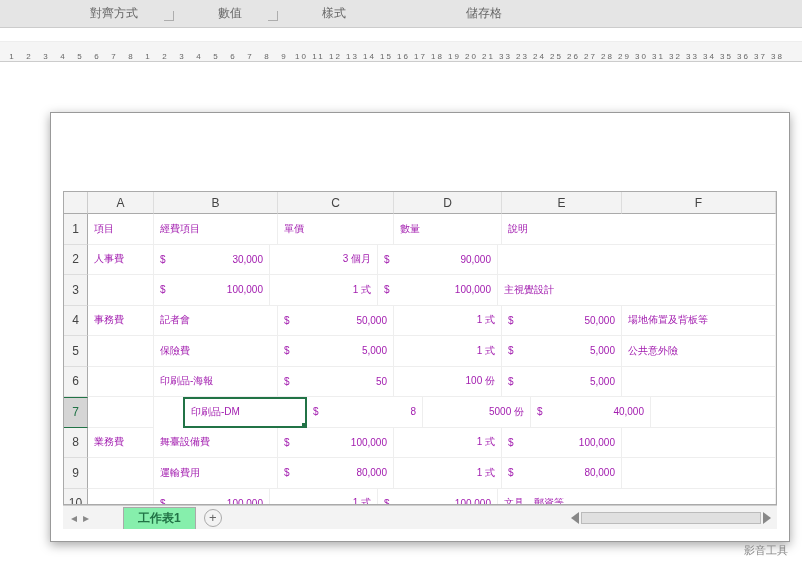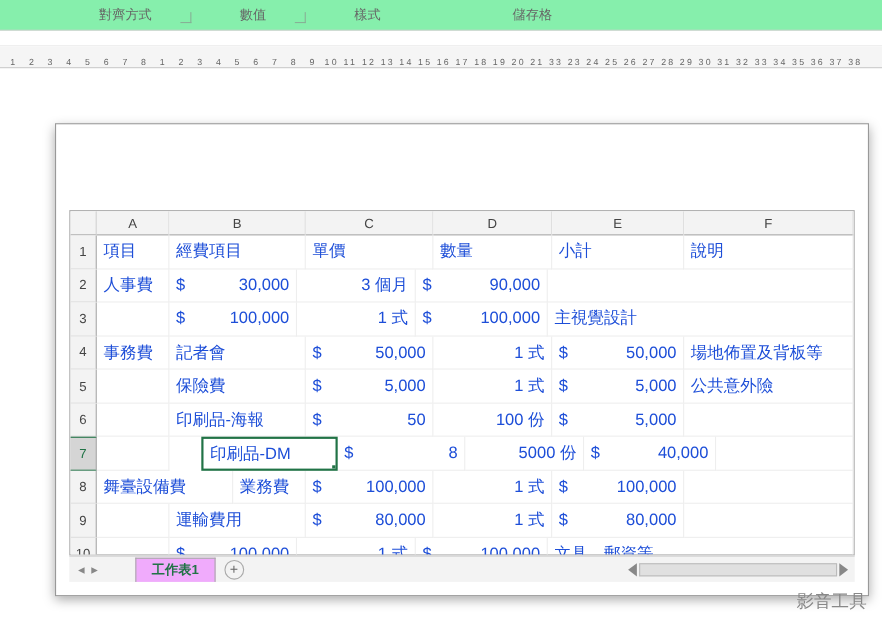--- a/index.html
+++ b/index.html
@@ -1,59 +1,59 @@
 <!DOCTYPE html>
 <html><head>
   <meta charset="utf-8">
   <style>
     * { box-sizing:border-box; margin:0; padding:0; font-family:"Microsoft JhengHei","PingFang TC",Arial,sans-serif; }
     body { background:#fff; width:802px; height:568px; overflow:hidden; position:relative; }
 
     .shadowbox { position:absolute; left:50px; top:112px; width:740px; height:430px; border:1px solid #999; box-shadow:0 3px 10px rgba(0,0,0,.35); background:#fff; }
 
     
-    .ribbon { display:flex; align-items:center; height:28px; border-bottom:1px solid #ccc; font-size:12px; color:#666; background:#86efac; }
+    .ribbon { display:flex; align-items:center; height:28px; border-bottom:1px solid #ccc; font-size:12px; color:#666; background:#e5e5e5; }
     .ribbon .grp { flex:0 0 auto; padding:0 40px; position:relative; }
     .ribbon .dl { position:absolute; right:4px; top:6px; width:10px; height:10px; border-right:1px solid #888; border-bottom:1px solid #888; opacity:.6; }
     .ribbon .grp:first-child{padding-left:90px;}
 
     
     .ruler { height:20px; background:#f5f5f5; border-bottom:1px solid #ccc; font-size:8px; color:#666; display:flex; align-items:flex-end; padding:0 4px; overflow:hidden; white-space:nowrap; letter-spacing:2px;}
     .ruler .seg{display:inline-block; width:17px; text-align:center;}
 
     
     .sheet { position:absolute; left:12px; right:12px; top:78px; bottom:36px; border:1px solid #aaa; background:#fff; overflow:hidden;}
     .corner{position:absolute;left:0;top:0;width:24px;height:22px;background:#f3f3f3;border-right:1px solid #ccc;border-bottom:1px solid #aaa;}
     .ch{position:absolute;left:24px;right:0;top:0;height:22px;display:flex;}
     .ch div{border-right:1px solid #ddd;border-bottom:1px solid #aaa;background:#f3f3f3;font-size:12px;color:#444;display:flex;align-items:center;justify-content:center;}
     .rh{position:absolute;left:0;top:22px;bottom:0;width:24px;}
     .rh div{height:30.5px;border-bottom:1px solid #ddd;border-right:1px solid #aaa;background:#f3f3f3;font-size:12px;color:#444;display:flex;align-items:center;justify-content:center;}
     .rh div.sel{background:#d5d5d5;border-top:1px solid #217346;border-bottom:1px solid #217346;color:#217346;font-weight:500;}
 
     .grid{position:absolute;left:24px;top:22px;right:0;bottom:0;}
     .row{display:flex;height:30.5px;}
-    .cell{border-right:1px solid #eee;border-bottom:1px solid #eee;font-size:15px;color:#1d4ed8;display:flex;align-items:center;padding:0 6px;white-space:nowrap;overflow:hidden;}
+    .cell{border-right:1px solid #eee;border-bottom:1px solid #eee;font-size:10px;color:#a21caf;display:flex;align-items:center;padding:0 6px;white-space:nowrap;overflow:hidden;}
     .cA{width:66px;} .cB{width:124px;} .cC{width:116px;} .cD{width:108px;} .cE{width:120px;} .cF{flex:1;}
     .cur{padding-left:6px;} .cur .d{display:inline-block;width:14px;} .cur .n{flex:1;text-align:right;}
     .num{justify-content:flex-end;}
     .sel-cell{border:2px solid #217346!important;position:relative;margin-left:29px;}
     .sel-cell::after{content:"";position:absolute;right:-3px;bottom:-3px;width:6px;height:6px;background:#217346;}
 
     
     .tabs{position:absolute;left:12px;right:12px;bottom:12px;height:24px;display:flex;align-items:center;border-top:1px solid #ccc;background:#f3f3f3;font-size:12px;}
     .tabs .nav{width:60px;display:flex;gap:6px;padding-left:8px;color:#888;}
-    .tabs .tab{background:#f0abfc;border:1px solid #aaa;border-bottom:none;padding:2px 14px;color:#217346;font-weight:600;}
+    .tabs .tab{background:#86efac;border:1px solid #aaa;border-bottom:none;padding:2px 14px;color:#217346;font-weight:600;}
     .tabs .plus{width:18px;height:18px;border:1px solid #aaa;border-radius:50%;margin-left:8px;display:flex;align-items:center;justify-content:center;color:#666;font-size:13px;}
     .tabs .sb{flex:1;display:flex;justify-content:flex-end;gap:2px;padding-right:6px;}
     .tabs .sb .tr{width:0;height:0;border-top:6px solid transparent;border-bottom:6px solid transparent;}
     .tabs .sb .l{border-right:8px solid #888;}
     .tabs .sb .r{border-left:8px solid #888;}
     .tabs .sb .track{width:180px;height:12px;background:#e0e0e0;border:1px solid #bbb;}
 
-    .watermark{position:absolute;right:14px;bottom:10px;font-size:16px;color:#888;margin-top:16px;}
+    .watermark{position:absolute;right:14px;bottom:10px;font-size:11px;color:#888;margin-top:16px;}
   </style>
 </head>
 <body>
 
 <div class="ribbon">
   <div class="grp"><span>對齊方式</span><span class="dl"></span></div>
   <div class="grp"><span>數值</span><span class="dl"></span></div>
   <div class="grp"><span>樣式</span></div>
   <div class="grp" style="padding:0 80px"><span>儲存格</span></div>
 </div>
@@ -133,21 +133,20 @@
         <div>9</div>
         <div>10</div>
       </div>
 
     <div class="grid" id="grid">
         <div class="row">
           <div class="cell cA">項目</div>
           <div class="cell cB">經費項目</div>
           <div class="cell cC">單價</div>
           <div class="cell cD">數量</div>
-          <div class="cell cE">小計</div>
           <div class="cell cF">說明</div>
         </div>
         <div class="row">
           <div class="cell cA">人事費</div>
           <div class="cell cC cur">
             <span class="d">$</span>
             <span class="n">30,000</span>
           </div>
           <div class="cell cD num">3 個月</div>
           <div class="cell cE cur">
@@ -219,22 +218,22 @@
             <span class="n">8</span>
           </div>
           <div class="cell cD num">5000 份</div>
           <div class="cell cE cur">
             <span class="d">$</span>
             <span class="n">40,000</span>
           </div>
           <div class="cell cF"></div>
         </div>
         <div class="row">
+          <div class="cell cA">業務費</div>
           <div class="cell cB">舞臺設備費</div>
-          <div class="cell cA">業務費</div>
           <div class="cell cC cur">
             <span class="d">$</span>
             <span class="n">100,000</span>
           </div>
           <div class="cell cD num">1 式</div>
           <div class="cell cE cur">
             <span class="d">$</span>
             <span class="n">100,000</span>
           </div>
           <div class="cell cF"></div>

